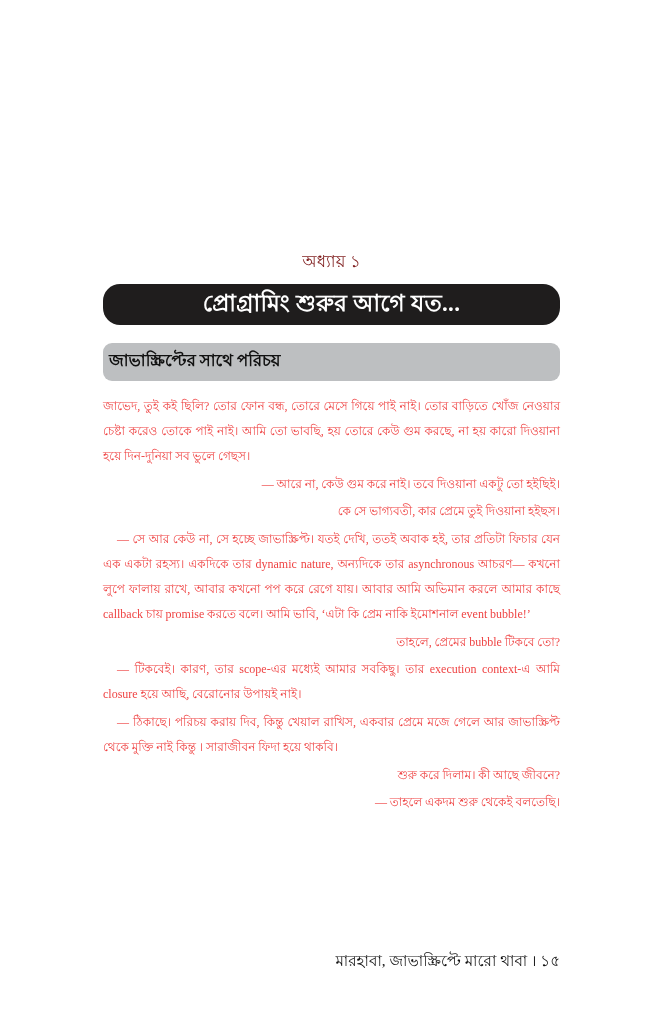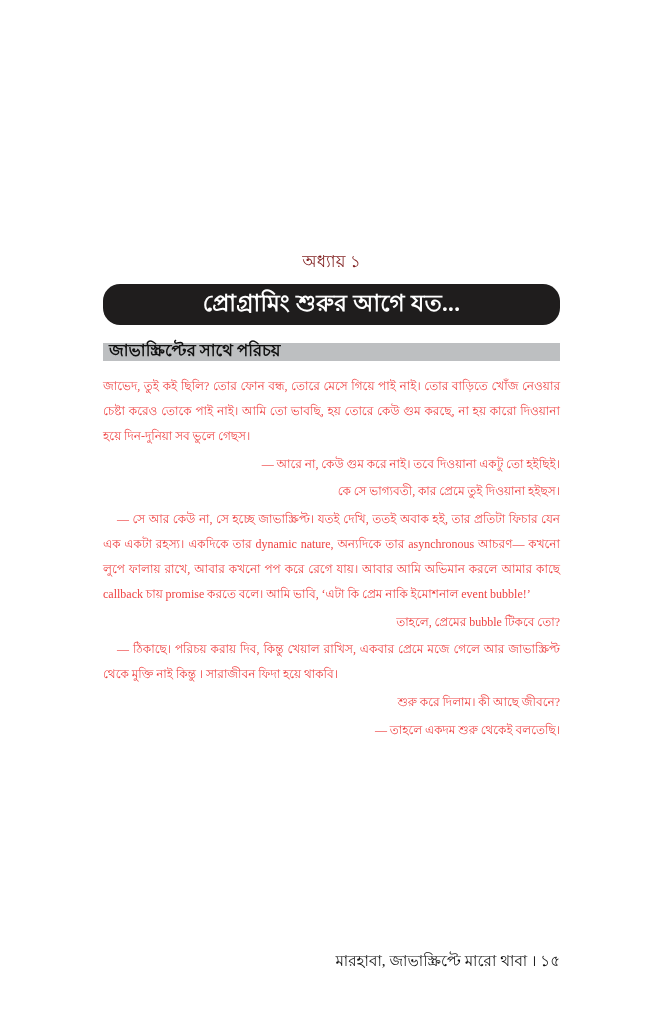--- a/index.html
+++ b/index.html
@@ -42,22 +42,22 @@
   }
   .title-banner-text {
     font-size: 23px;
     font-weight: 700;
     line-height: 1;
     letter-spacing: 0.3px;
     padding-bottom: 2px;
   }
   .section-bar {
     background: #bdbfc1;
-    border-radius: 0;
-    height: 18px;
+    border-radius: 9px;
+    height: 38px;
     display: flex;
     align-items: center;
     margin: 0 0 13px 0;
   }
   .section-bar-text {
     font-size: 16.5px;
     font-weight: 700;
     color: #111111;
     padding: 0 0 2px 6px;
     line-height: 1;
@@ -108,20 +108,21 @@
     <p class="body-block">জাভেদ, তুই কই ছিলি? তোর ফোন বন্ধ, তোরে মেসে গিয়ে পাই নাই। তোর বাড়িতে খোঁজ নেওয়ার চেষ্টা করেও তোকে পাই নাই। আমি তো ভাবছি, হয় তোরে কেউ গুম করছে, না হয় কারো দিওয়ানা হয়ে দিন-দুনিয়া সব ভুলে গেছস।</p>
 
     <p class="body-block dialogue last-loose">— আরে না, কেউ গুম করে নাই। তবে দিওয়ানা একটু তো হইছিই।</p>
 
     <p class="body-block last-loose">কে সে ভাগ্যবতী, কার প্রেমে তুই দিওয়ানা হইছস।</p>
 
     <p class="body-block dialogue">— সে আর কেউ না, সে হচ্ছে জাভাস্ক্রিপ্ট। যতই দেখি, ততই অবাক হই, তার প্রতিটা ফিচার যেন এক একটা রহস্য। একদিকে তার dynamic nature, অন্যদিকে তার asynchronous আচরণ— কখনো লুপে ফালায় রাখে, আবার কখনো পপ করে রেগে যায়। আবার আমি অভিমান করলে আমার কাছে callback চায় promise করতে বলে। আমি ভাবি, ‘এটা কি প্রেম নাকি ইমোশনাল event bubble!’</p>
 
     <p class="body-block last-loose">তাহলে, প্রেমের bubble টিকবে তো?</p>
 
+    <p class="body-block dialogue">— টিকবেই। কারণ, তার scope-এর মধ্যেই আমার সবকিছু। তার execution context-এ আমি closure হয়ে আছি, বেরোনোর উপায়ই নাই।</p>
 
 
     <p class="body-block dialogue">— ঠিকাছে। পরিচয় করায় দিব, কিন্তু খেয়াল রাখিস, একবার প্রেমে মজে গেলে আর জাভাস্ক্রিপ্ট থেকে মুক্তি নাই কিন্তু । সারাজীবন ফিদা হয়ে থাকবি।</p>
 
     <p class="body-block last-loose">শুরু করে দিলাম। কী আছে জীবনে?</p>
 
     <p class="body-block dialogue last-loose">— তাহলে একদম শুরু থেকেই বলতেছি।</p>
 
   </div>
 

